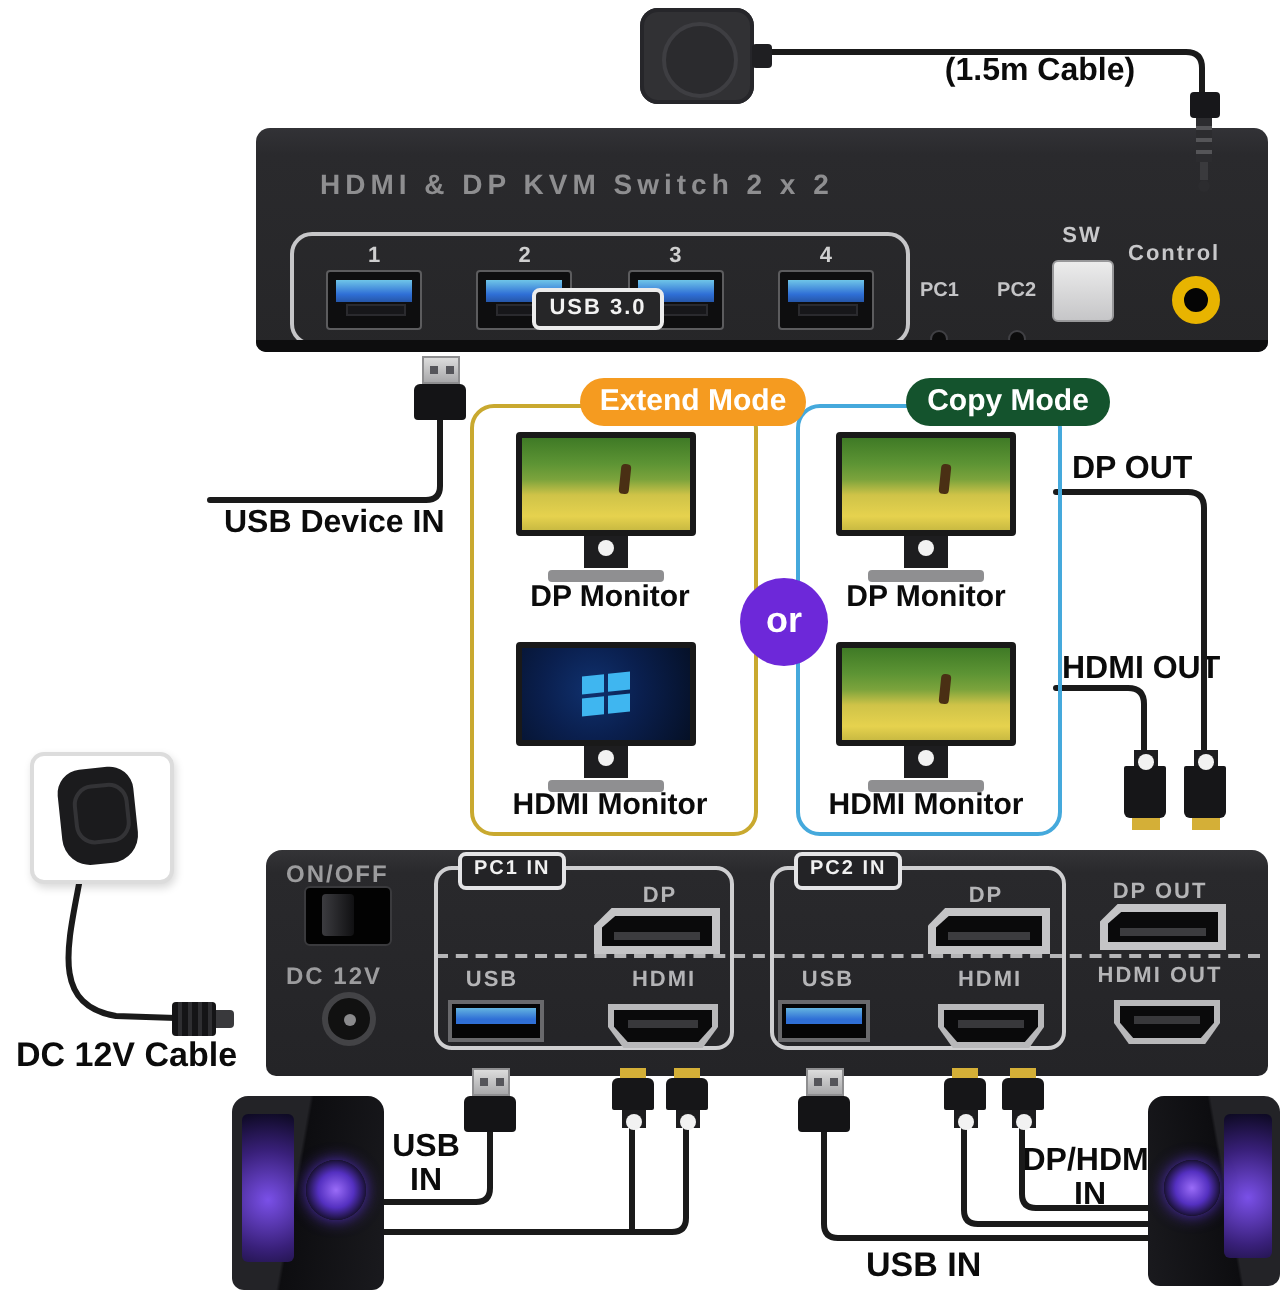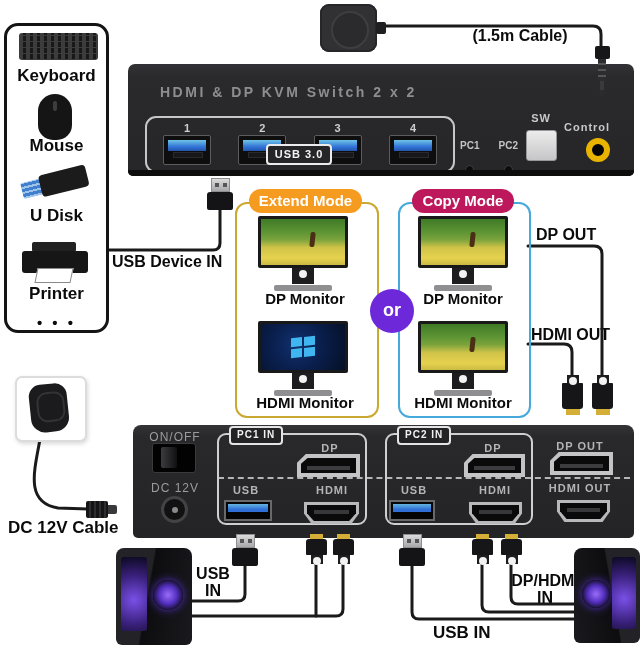--- a/index.html
+++ b/index.html
@@ -75,42 +75,42 @@
   
   .hd-down{display:flex;flex-direction:column;align-items:center;z-index:3;}
   .hd-down .neck{width:12px;height:8px;background:#1d1d1f;}
   .hd-down .head{width:21px;height:26px;background:#161618;border-radius:1px 1px 3px 3px;}
   .hd-down .tip{width:14px;height:6px;background:#d4af37;}
   
   .mode-box{position:absolute;border-radius:12px;z-index:2;}
   .extend-box{left:235px;top:202px;width:140px;height:212px;border:2px solid #c9a92f;}
   .copy-box{left:398px;top:202px;width:129px;height:212px;border:2px solid #45a9dc;}
   .mode-badge{position:absolute;height:24px;border-radius:13px;color:#fff;font-weight:bold;font-size:15px;
-     text-align:center;line-height:24px;z-index:4;}
+     text-align:center;line-height:24px;z-index:4;margin-left:41px;}
   .extend-badge{left:249px;top:189px;width:113px;background:#f59b20;}
-  .copy-badge{left:412px;top:189px;width:102px;background:#be185d;}
+  .copy-badge{left:412px;top:189px;width:102px;background:#14532d;}
   .or-circle{left:370px;top:289px;width:44px;height:44px;border-radius:50%;background:#6d28d9;color:#fff;
      font-weight:bold;font-size:18px;text-align:center;line-height:42px;z-index:5;}
   
   .monitor{position:absolute;width:90px;display:flex;flex-direction:column;align-items:center;z-index:3;}
   .screen{width:90px;height:52px;border:3px solid #191919;border-radius:2px;box-sizing:border-box;position:relative;background:#000;}
   .nature{background:linear-gradient(180deg,#3f7a26 0%,#5d9434 28%,#7ba33c 45%,#cfc348 62%,#e6d24e 85%,#c9ba42 100%);}
   .nature:before{content:"";position:absolute;left:58%;top:28%;width:5px;height:15px;background:#4a2f14;border-radius:2px;transform:rotate(6deg);}
   .winscreen{background:radial-gradient(circle at 42% 45%,#10316e 0%,#0a1f4e 45%,#051026 100%);}
   .winlogo{position:absolute;left:50%;top:50%;width:24px;height:20px;transform:translate(-50%,-50%) skewY(-6deg);
      display:grid;grid-template-columns:1fr 1fr;grid-template-rows:1fr 1fr;gap:2px;}
   .winlogo span{background:#3fb6f0;}
   .neck{width:22px;height:16px;background:#1d1d1f;position:relative;}
   .neck:after{content:"";position:absolute;left:50%;top:2px;width:8px;height:8px;margin-left:-4px;border-radius:50%;background:#f2f2f2;}
   .mbase{width:58px;height:6px;background:#8f8f91;border-radius:2px;margin-top:1px;}
   .mon-label{position:absolute;text-align:center;font-weight:bold;font-size:15px;z-index:3;}
   
   .rear{left:133px;top:425px;width:501px;height:113px;background:linear-gradient(#343437 0%,#29292c 10%,#242427 100%);
      border-radius:8px 8px 5px 5px;z-index:2;}
-  .rear .small-lbl{position:absolute;font-size:12px;font-weight:normal;color:#9c9c9e;letter-spacing:1px;text-align:center;}
+  .rear .small-lbl{position:absolute;font-size:12px;font-weight:bold;color:#9c9c9e;letter-spacing:1px;}
   .rocker{position:absolute;left:19px;top:18px;width:44px;height:30px;background:#020202;border-radius:3px;border:1px solid #3a3a3d;box-sizing:border-box;}
   .rocker:before{content:"";position:absolute;left:8px;top:3px;width:16px;height:21px;background:linear-gradient(90deg,#3c3c40,#101012);border-radius:2px;}
   .barrel{position:absolute;left:28px;top:71px;width:27px;height:27px;border-radius:50%;background:#111;border:3px solid #434346;box-sizing:border-box;}
   .barrel:before{content:"";position:absolute;left:50%;top:50%;width:6px;height:6px;margin:-3px 0 0 -3px;border-radius:50%;background:#8a8a8c;}
   .dashline{position:absolute;left:85px;top:52px;width:412px;border-top:2px dashed #b5b5b7;}
   .group{position:absolute;top:8px;height:92px;border:2px solid #cfcfd1;border-radius:9px;box-sizing:border-box;}
   .g1{left:84px;width:150px;}
   .g2{left:252px;width:148px;}
   .gbadge{position:absolute;left:10px;top:-9px;height:15px;padding:0 6px;border:2px solid #e4e4e6;border-radius:4px;
      background:#232326;color:#f0f0f0;font-size:10px;font-weight:bold;line-height:14px;letter-spacing:1px;}
@@ -157,38 +157,20 @@
     <path d="M528,344 H564 Q572,344 572,352 V378"></path>
     <path d="M42,428 C36,466 22,502 58,508 L88,509"></path>
     <path d="M245,564 V594 Q245,601 238,601 H186"></path>
     <path d="M316,564 V616"></path>
     <path d="M343,564 V609 Q343,616 336,616 H186"></path>
     <path d="M412,564 V612 Q412,619 419,619 H580"></path>
     <path d="M482,564 V605 Q482,612 489,612 H580"></path>
     <path d="M511,564 V597 Q511,604 518,604 H580"></path>
   </svg>
 
-  <div class="abs peri-box">
-    <div class="abs kb-icon"></div>
-    <div class="peri-label" style="top:40px;">Keyboard</div>
-    <div class="abs mouse-icon"></div>
-    <div class="peri-label" style="top:110px;">Mouse</div>
-    <div class="abs udisk">
-        <span class="tip"></span>
-        <span class="body"></span>
-      </div>
-    <div class="peri-label" style="top:180px;">U Disk</div>
-    <div class="abs printer-icon">
-        <span class="top"></span>
-        <span class="main"></span>
-        <span class="paper"></span>
-      </div>
-    <div class="peri-label" style="top:258px;">Printer</div>
-    <div class="abs dots">• • •</div>
-  </div>
 
   <div class="abs ext-switch">
     <div class="btn"></div>
     <div class="nub"></div>
   </div>
   <div class="lbl ext-sub" style="font-weight:600;">(1.5m Cable)</div>
 
   <div class="abs front">
     <div class="front-title">HDMI &amp; DP KVM Switch 2 x 2</div>
     <div class="usb30">USB 3.0</div>

